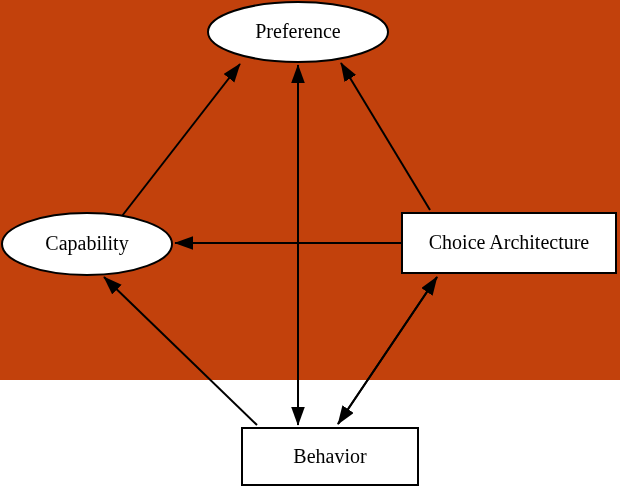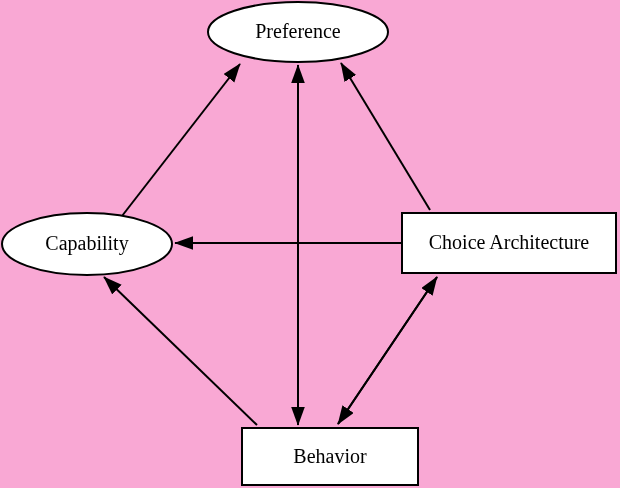--- a/index.html
+++ b/index.html
@@ -9,22 +9,22 @@
   }
   body {
     width: 620px;
     height: 488px;
     font-family: "Liberation Serif", "DejaVu Serif", serif;
     overflow: hidden;
   }
   #diagram-root {
     position: relative;
     width: 620px;
-    height: 488px;
-    background: #f9a8d4;
+    height: 380px;
+    background: #c2410c;
   }
   #graph-svg {
     position: absolute;
     top: 0;
     left: 0;
     width: 620px;
     height: 488px;
   }
   .node-shape {
     fill: #ffffff;

